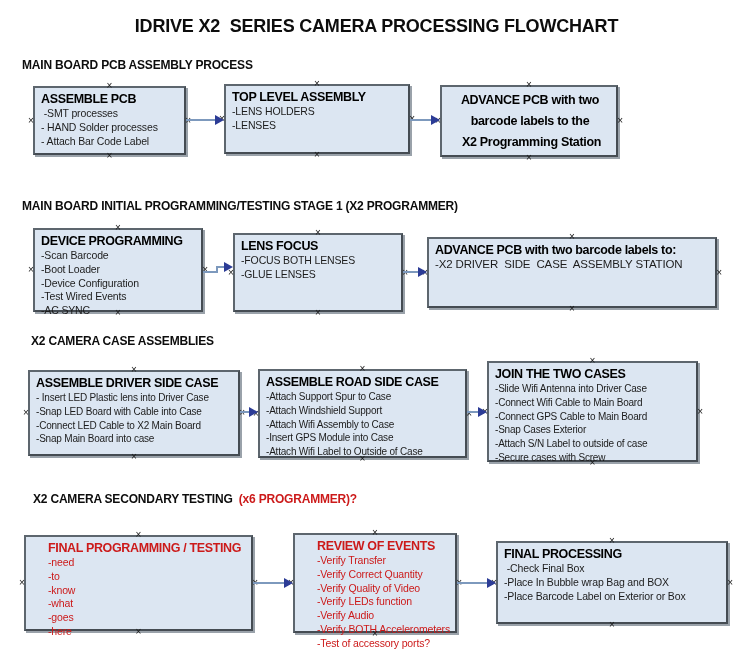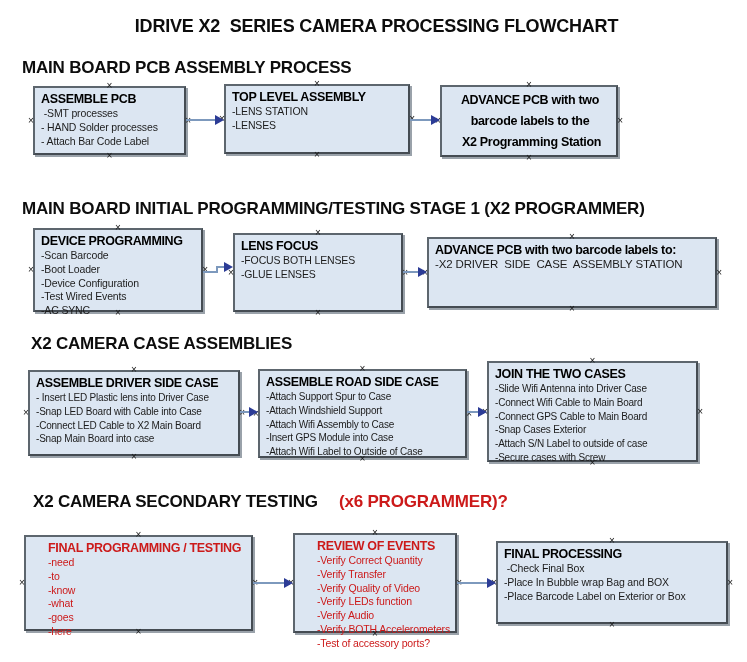--- a/index.html
+++ b/index.html
@@ -5,24 +5,24 @@
   html,body{margin:0;padding:0;background:#ffffff;}
   .canvas{
     position:relative;width:747px;height:662px;background:#ffffff;
     font-family:"Liberation Sans",sans-serif;overflow:hidden;padding-left:6px;
   }
   .doc-title{
     position:absolute;top:16px;left:0;width:100%;text-align:center;
     font-weight:bold;font-size:18px;color:#0d0d0d;white-space:pre;letter-spacing:-0.2px;
   }
   .section-heading{
-    position:absolute;font-weight:bold;font-size:17px;color:#0d0d0d;
+    position:absolute;font-weight:bold;font-size:12px;color:#0d0d0d;
     white-space:pre;letter-spacing:-0.2px;text-align:center;
   }
-  .red-text{color:var(--red);margin-left:12px;}
+  .red-text{color:var(--red);}
   .box{
     position:absolute;background:var(--box_fill);
     border:2px solid var(--box_border);
     border-right-color:var(--box_border_dark);
     border-bottom-color:var(--box_border_dark);
     box-shadow:2px 2px 0 var(--box_shadow);
     padding:3px 4px 3px 6px;box-sizing:border-box;
   }
   .box-title{
     font-weight:bold;font-size:12.5px;line-height:16px;letter-spacing:-0.35px;
@@ -73,21 +73,21 @@
       </div>
   <span class="handle h-t">×</span>
       <span class="handle h-b">×</span>
       <span class="handle h-l">×</span>
       <span class="handle h-r">×</span>
     </div>
 
   <div class="box" style="left:224px;top:84px;width:186px;height:70px">
     <div class="box-title">TOP LEVEL ASSEMBLY</div>
     <div class="box-lines">
-        <div class="line">-LENS STATION</div>
+        <div class="line">-LENS HOLDERS</div>
         <div class="line">-LENSES</div>
       </div>
   <span class="handle h-t">×</span>
       <span class="handle h-b">×</span>
       <span class="handle h-l">×</span>
       <span class="handle h-r">×</span>
     </div>
 
   <div class="box bold-lines" style="left:440px;top:85px;width:178px;height:72px">
     <div class="box-lines">
@@ -231,22 +231,22 @@
       </div>
   <span class="handle h-t">×</span>
       <span class="handle h-b">×</span>
       <span class="handle h-l">×</span>
       <span class="handle h-r">×</span>
     </div>
 
   <div class="box red" style="left:293px;top:533px;width:164px;height:100px">
     <div class="box-title">REVIEW OF EVENTS</div>
     <div class="box-lines">
+        <div class="line">-Verify Transfer</div>
         <div class="line">-Verify Correct Quantity</div>
-        <div class="line">-Verify Transfer</div>
         <div class="line">-Verify Quality of Video</div>
         <div class="line">-Verify LEDs function</div>
         <div class="line">-Verify Audio</div>
         <div class="line">-Verify BOTH Accelerometers</div>
         <div class="line">-Test of accessory ports?</div>
       </div>
   <span class="handle h-t">×</span>
       <span class="handle h-b">×</span>
       <span class="handle h-l">×</span>
       <span class="handle h-r">×</span>

